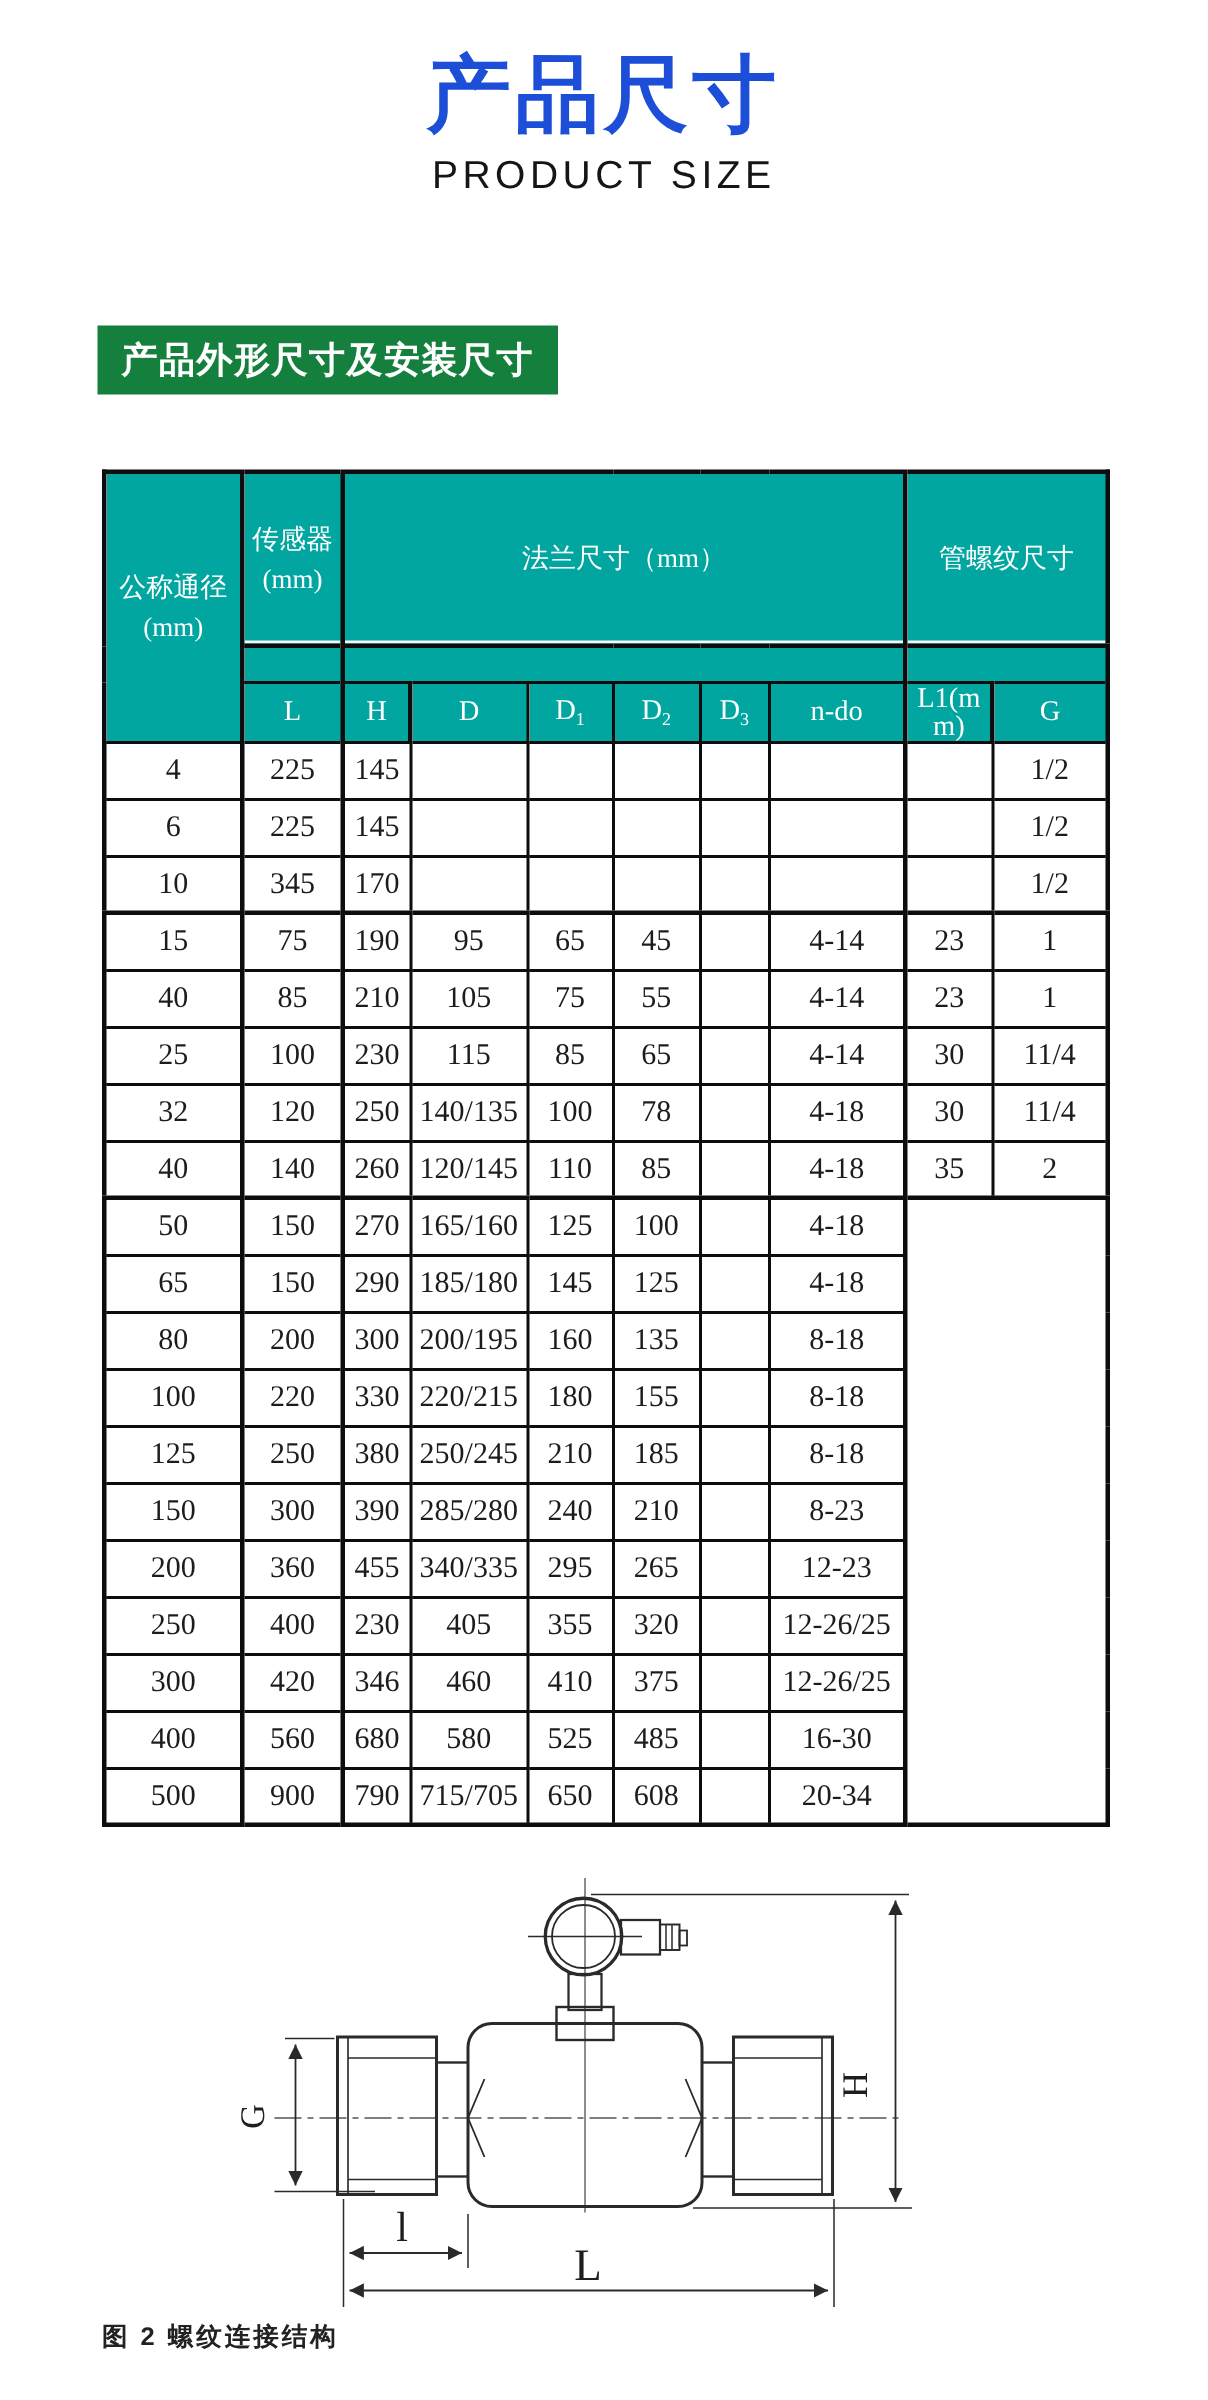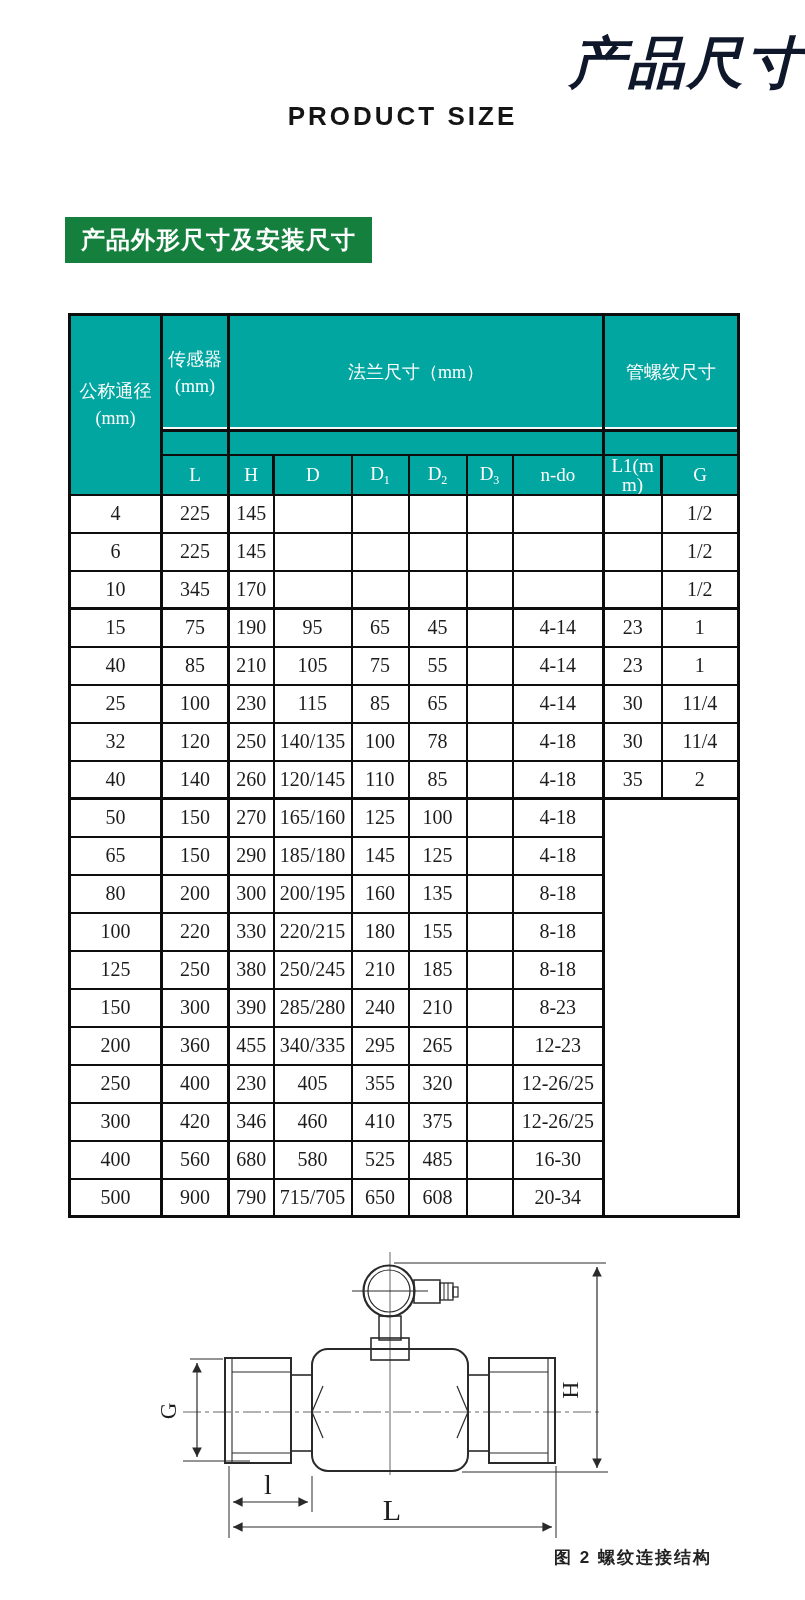--- a/index.html
+++ b/index.html
@@ -1,22 +1,22 @@
 <!DOCTYPE html>
 <html><head>
 <meta charset="utf-8">
 <style>
   html,body{margin:0;padding:0;background:#fff;}
   .page{position:relative;width:805px;height:1600px;background:#ffffff;overflow:hidden;
         font-family:"Liberation Sans",sans-serif;}
 
-  .main-title{position:absolute;top:26px;left:0;width:100%;text-align:right;
-      font-size:56px;font-weight:bold;color:#0f172a;letter-spacing:3px;font-style:italic;}
+  .main-title{position:absolute;top:26px;left:0;width:100%;text-align:center;
+      font-size:56px;font-weight:bold;color:#1d4ed8;letter-spacing:3px;}
   .sub-title{position:absolute;top:101px;left:0;width:100%;text-align:center;
-      font-size:26px;font-weight:700;color:#151515;letter-spacing:3px;}
+      font-size:26px;font-weight:400;color:#151515;letter-spacing:3px;}
 
   .section-banner{position:absolute;left:65px;top:217px;width:307px;height:46px;
       background:#15803d;color:#ffffff;font-size:24px;font-weight:bold;letter-spacing:1px;
       display:flex;align-items:center;justify-content:center;}
 
   table.size-table{position:absolute;left:68px;top:313px;width:669px;
       border-collapse:collapse;table-layout:fixed;border:3px solid #0d0d0d;}
   .size-table td{border:2px solid #0d0d0d;text-align:center;vertical-align:middle;
       padding:0;color:#1c1c1c;font-family:"Liberation Serif",serif;font-size:20px;
       overflow:hidden;}
@@ -26,21 +26,21 @@
   .hrow2{height:24px;}
   .hrow3{height:36px;}
   .hrow3 td{font-size:19px;word-break:break-all;line-height:1.0;}
   tbody tr{height:38px;}
   .br3{border-right-width:3px !important;}
   .bt3{border-top-width:3px !important;}
   tr.grp td{border-top-width:3px;}
   .wl{box-shadow:inset 0 -2px 0 rgba(255,255,255,.95);}
   .size-table sub{font-size:12px;vertical-align:-4px;}
 
-  .figure-caption{position:absolute;left:68px;top:1546px;width:644px;text-align:right;
+  .figure-caption{position:absolute;left:68px;top:1546px;width:644px;text-align:left;
       font-size:17px;font-weight:bold;color:#222;letter-spacing:2px;}
 
   .diagram{position:absolute;left:140px;top:1230px;width:520px;height:315px;}
   .diagram text{font-family:"Liberation Serif",serif;fill:#1e1e1e;}
 </style>
 </head>
 <body>
 
 <div class="page">
 

